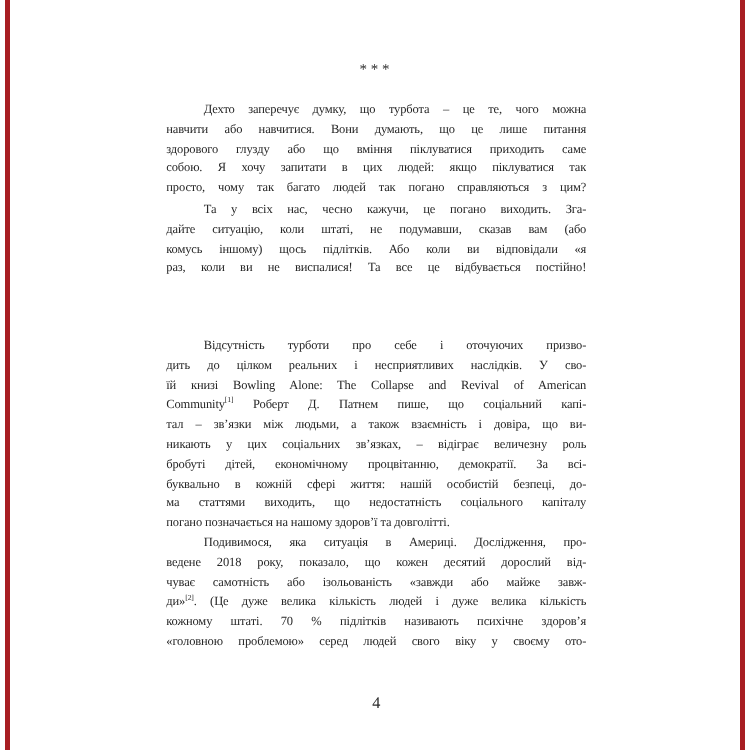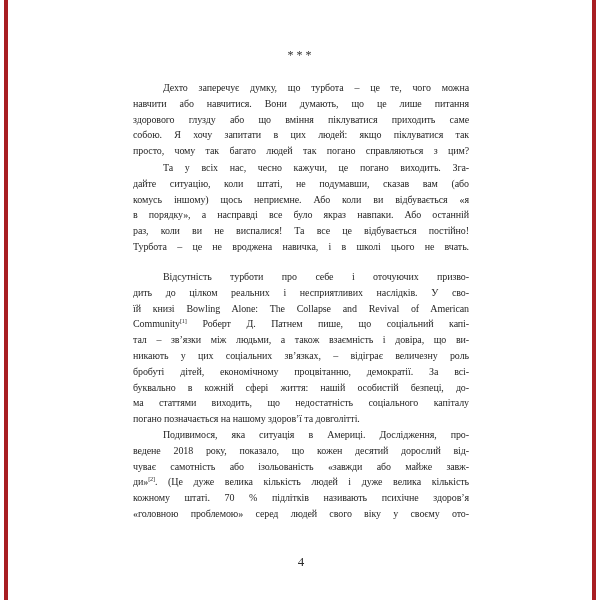--- a/index.html
+++ b/index.html
@@ -91,24 +91,22 @@
       <div class="paragraph">
         <div class="line first">Дехто заперечує думку, що турбота – це те, чого можна</div>
         <div class="line">навчити або навчитися. Вони думають, що це лише питання</div>
         <div class="line">здорового глузду або що вміння піклуватися приходить саме</div>
         <div class="line">собою. Я хочу запитати в цих людей: якщо піклуватися так</div>
         <div class="line">просто, чому так багато людей так погано справляються з цим?</div>
       </div>
       <div class="paragraph">
         <div class="line first">Та у всіх нас, чесно кажучи, це погано виходить. Зга-</div>
         <div class="line">дайте ситуацію, коли штаті, не подумавши, сказав вам (або</div>
-        <div class="line">комусь іншому) щось неприємне. Або коли ви відбувається «я</div>
-        <div class="line">в порядку», а насправді все було якраз навпаки. Або останній</div>
+        <div class="line">комусь іншому) щось підлітків. Або коли ви відповідали «я</div>
         <div class="line">раз, коли ви не виспалися! Та все це відбувається постійно!</div>
-        <div class="line">Турбота – це не вроджена навичка, і в школі цього не вчать.</div>
       </div>
       <div class="paragraph">
         <div class="line first">Відсутність турботи про себе і оточуючих призво-</div>
         <div class="line">дить до цілком реальних і несприятливих наслідків. У сво-</div>
         <div class="line">їй книзі Bowling Alone: The Collapse and Revival of American</div>
         <div class="line">Community<sup>[1]</sup> Роберт Д. Патнем пише, що соціальний капі-</div>
         <div class="line">тал – зв’язки між людьми, а також взаємність і довіра, що ви-</div>
         <div class="line">никають у цих соціальних зв’язках, – відіграє величезну роль</div>
         <div class="line">бробуті дітей, економічному процвітанню, демократії. За всі-</div>
         <div class="line">буквально в кожній сфері життя: нашій особистій безпеці, до-</div>

